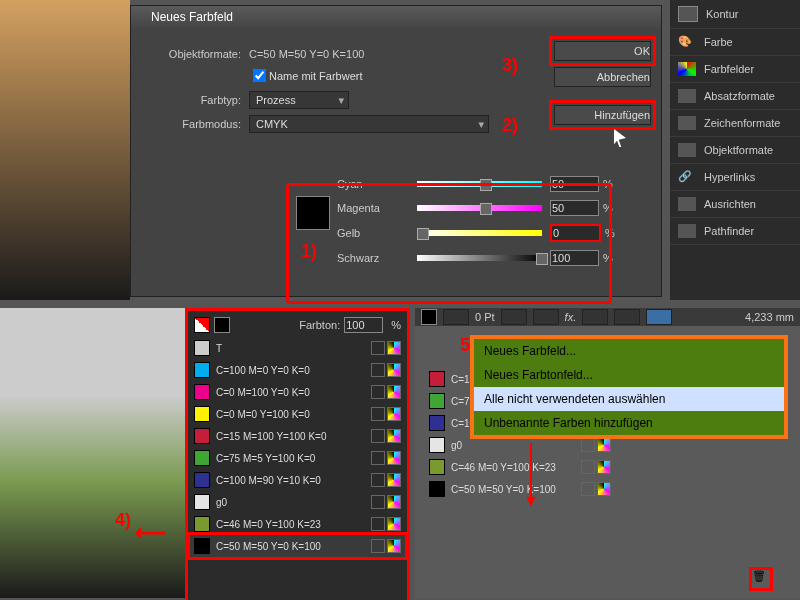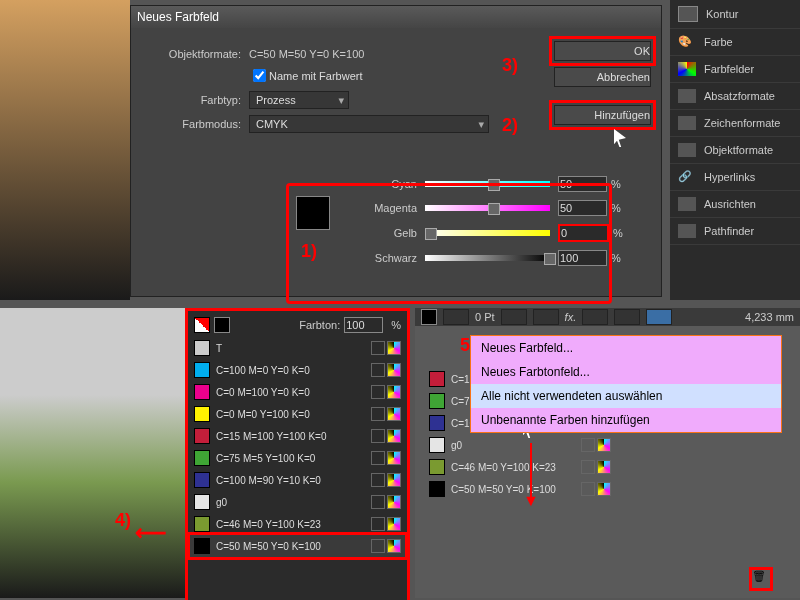--- a/index.html
+++ b/index.html
@@ -1,26 +1,26 @@
 <!DOCTYPE html>
 <html><head>
 <meta charset="utf-8">
 <style>
 body{margin:0;font-family:sans-serif;font-size:11px;background:#555;width:800px;height:600px;overflow:hidden}
 .dialog{position:absolute;left:130px;top:5px;width:530px;height:290px;background:#434343;border:1px solid #222}
-.dialog-title{background:linear-gradient(#5a5a5a,#454545);color:#fff;padding:4px 6px;font-size:12px}
+.dialog-title{background:linear-gradient(#5a5a5a,#454545);color:#fff;padding:4px 20px;font-size:12px}
 .dialog-body{position:relative;padding:20px 10px;color:#ddd}
 .row{display:flex;align-items:center;margin-bottom:6px}
 .lbl{width:100px;text-align:right;margin-right:8px;color:#ccc;font-size:11px}
 .static{color:#ccc}
 .dd{background:#373737;border:1px solid #222;color:#ddd;padding:2px 12px 2px 6px;font-size:11px;position:relative}
 .dd::after{content:"▾";position:absolute;right:4px;color:#aaa}
 .cmyk-box{position:absolute;left:155px;top:155px;width:320px;height:115px;border:3px solid red;border-radius:4px}
 .slider-row{display:flex;align-items:center;margin-bottom:8px}
-.slider-lbl{width:80px;text-align:right;margin-right:8px;color:#ccc}
+.slider-lbl{width:80px;text-align:left;color:#ccc}
 .slider{width:125px;height:6px;background:linear-gradient(90deg,#fff,#000);margin-right:8px;position:relative}
 .slider.cyan{background:linear-gradient(90deg,#fff,#0ff)}
 .slider.mag{background:linear-gradient(90deg,#fff,#f0f)}
 .slider.yel{background:linear-gradient(90deg,#fff,#ff0)}
 .slider.blk{background:linear-gradient(90deg,#fff,#000)}
 .thumb{position:absolute;top:-2px;width:10px;height:10px;background:#666;border:1px solid #aaa}
 .val{width:45px;background:#2a2a2a;border:1px solid #888;color:#ddd;padding:1px}
 .val.hl{background:#2a2a2a;border:2px solid red}
 .pct{margin-left:4px;color:#ccc}
 .swatch-preview{position:absolute;left:165px;top:168px;width:32px;height:32px;background:#000;border:1px solid #888}
@@ -37,21 +37,21 @@
 .sw-row{display:flex;align-items:center;padding:3px 4px;color:#ddd;font-size:10px}
 .sw-row.sel{background:#3a3a3a}
 .sw-clr{width:14px;height:14px;border:1px solid #000;margin-right:6px;flex-shrink:0}
 .sw-icons{margin-left:auto;display:flex;gap:2px}
 .mini{width:12px;height:12px;border:1px solid #666}
 .diag{width:14px;height:14px;background:linear-gradient(45deg,#fff 50%,red 50%);border:1px solid #000}
 
 .sw-panel2{position:absolute;left:415px;top:308px;width:385px;height:290px;background:#5a5a5a}
 .bar{background:#3a3a3a;height:18px;display:flex;align-items:center;padding:0 6px;gap:6px}
 .bar .seg{width:24px;height:14px;border:1px solid #222;background:#333}
-.menu{position:absolute;left:470px;top:335px;width:310px;background:#f0abfc;border:1px solid #f97316;z-index:10}
+.menu{position:absolute;left:470px;top:335px;width:310px;background:#4d7c0f;border:4px solid #f97316;z-index:10}
 .menu-item{padding:5px 10px;color:#000;font-size:12px}
 .menu-item.sel{background:#d0e0ff}
 .arrow-red{position:absolute;color:red;font-weight:bold}
 
 .bg-top{position:absolute;left:0;top:0;width:130px;height:300px;background:linear-gradient(#d4a060,#1a1a1a)}
 .bg-btm{position:absolute;left:0;top:308px;width:185px;height:290px;background:linear-gradient(#ccc 30%,#7a9a50 60%,#1a1a1a)}
 .cursor{position:absolute;width:12px;height:18px;background:#fff;clip-path:polygon(0 0,100% 50%,40% 60%,60% 100%,45% 100%,25% 65%,0 85%)}
 </style>
 </head>
 <body>

